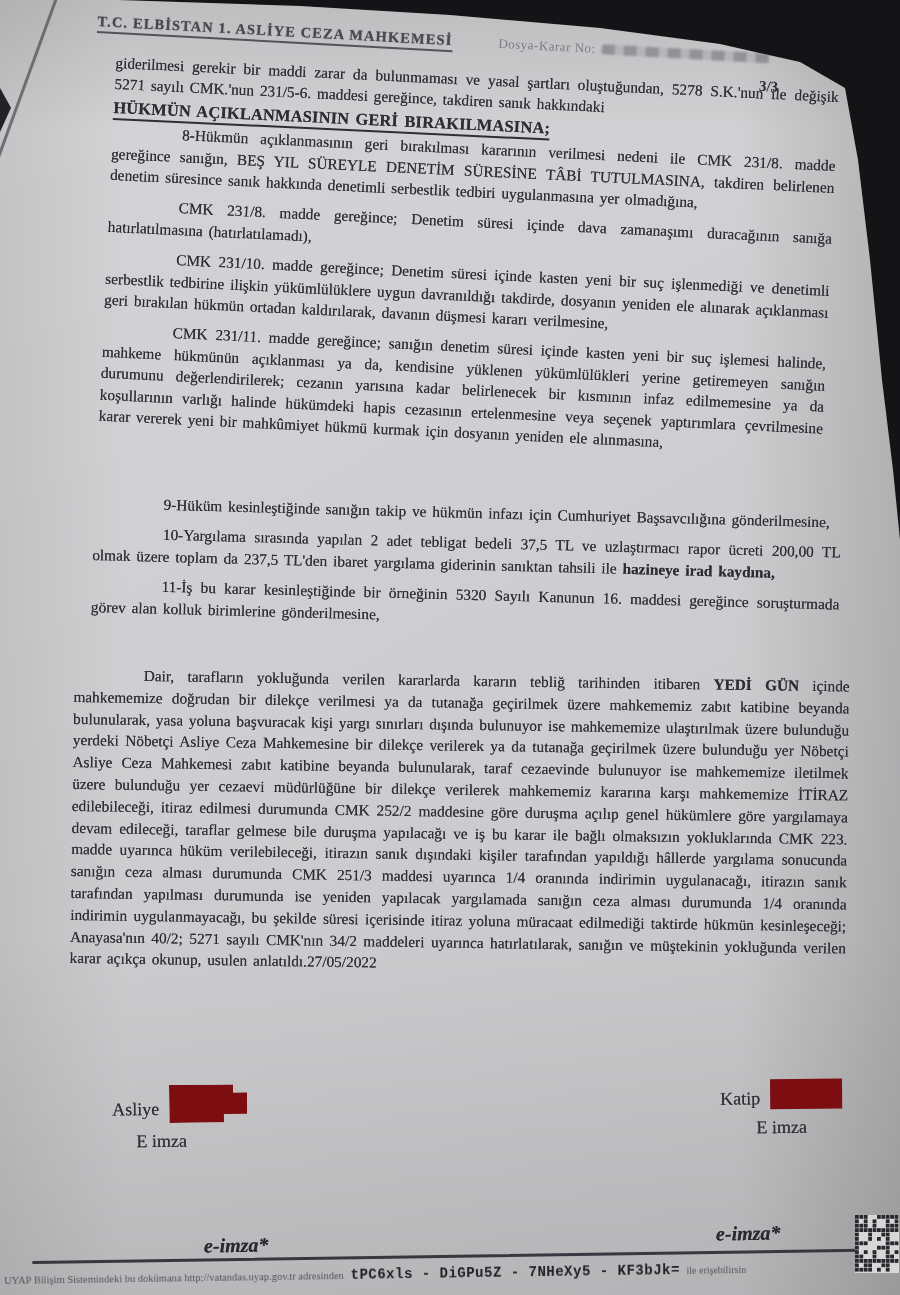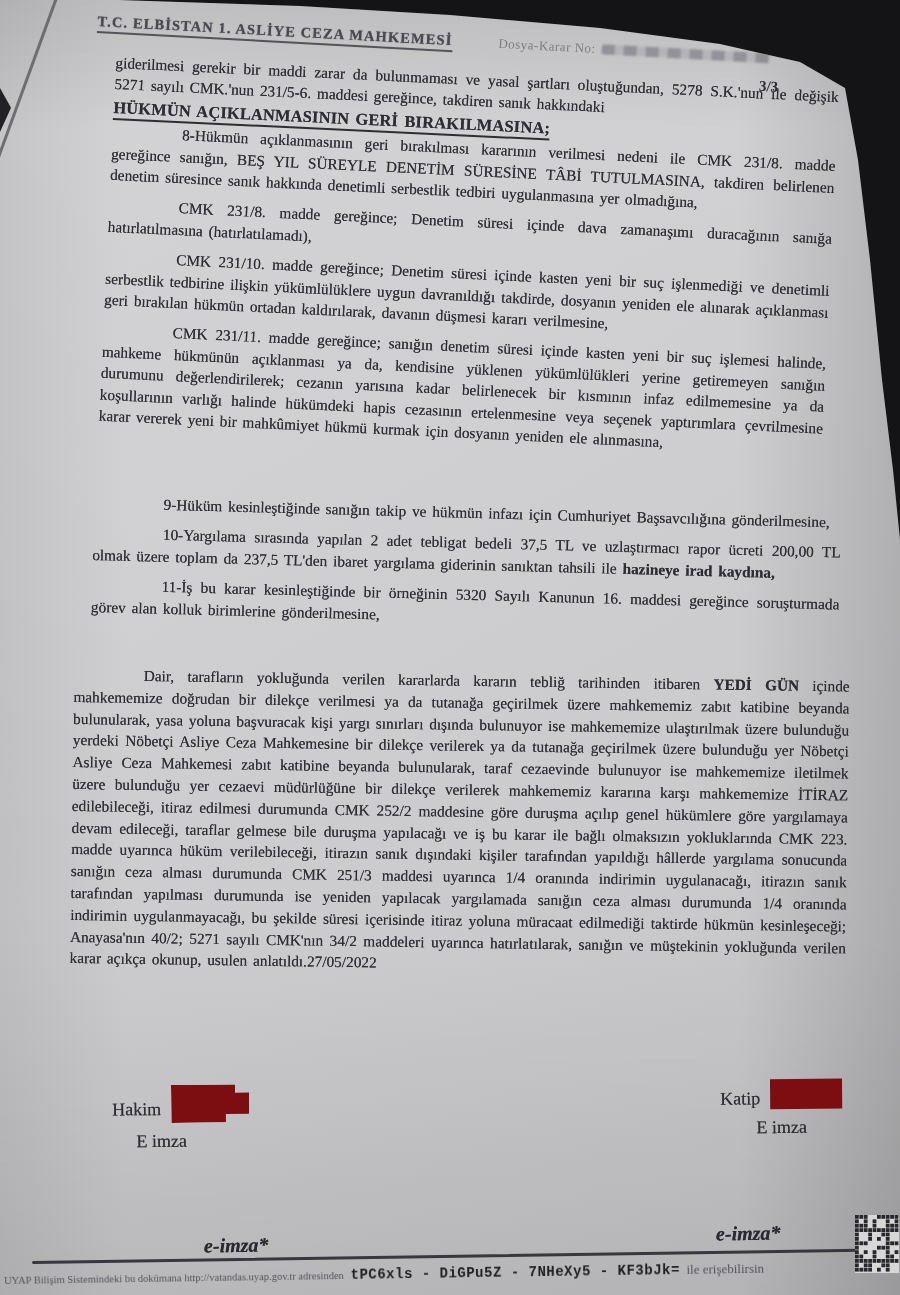--- a/index.html
+++ b/index.html
@@ -55,21 +55,21 @@
     transform:rotate(-1deg);text-shadow:0 0 .5px rgba(40,40,50,.8);}
   .esig.l{left:204px;top:1234px;}
   .esig.r{left:716px;top:1222px;}
   .rule{position:absolute;left:32px;top:1261px;width:846px;height:3px;background:#38373d;
     transform:rotate(-0.85deg);transform-origin:left top;border-radius:2px;}
   .footer{position:absolute;left:4px;top:1272px;width:890px;transform:rotate(-0.85deg);
     transform-origin:left top;white-space:nowrap;color:#55545c;font-size:10.5px;
     filter:blur(.2px);}
   .footer .code{font-family:"Liberation Mono","DejaVu Sans Mono",monospace;font-weight:bold;
     font-size:14px;color:#1f1f24;letter-spacing:.5px;margin:0 4px;filter:none;}
-  .footer .suffix{font-size:13px;}
+  .footer .suffix{font-size:10px;}
   .qr{position:absolute;left:855px;top:1215px;width:44px;height:58px;}
 </style>
 </head>
 <body>
 
 <div class="photo">
   <div class="paper">
     <div class="shade"></div>
 
     <div class="hdr">
@@ -91,21 +91,21 @@
         <p><span>10-Yargılama sırasında yapılan 2 adet tebligat bedeli 37,5 TL ve uzlaştırmacı rapor ücreti 200,00 TL olmak üzere toplam da 237,5 TL'den ibaret yargılama giderinin sanıktan tahsili ile </span><span class="b">hazineye irad kaydına,</span></p>
         <p><span>11-İş bu karar kesinleştiğinde bir örneğinin 5320 Sayılı Kanunun 16. maddesi gereğince soruşturmada görev alan kolluk birimlerine gönderilmesine,</span></p>
       </div>
     <div class="sec" data-sec="2">
         <p><span>Dair, tarafların yokluğunda verilen kararlarda kararın tebliğ tarihinden itibaren </span><span class="b">YEDİ GÜN</span><span> içinde mahkememize doğrudan bir dilekçe verilmesi ya da tutanağa geçirilmek üzere mahkememiz zabıt katibine beyanda bulunularak, yasa yoluna başvuracak kişi yargı sınırları dışında bulunuyor ise mahkememize ulaştırılmak üzere bulunduğu yerdeki Nöbetçi Asliye Ceza Mahkemesine bir dilekçe verilerek ya da tutanağa geçirilmek üzere bulunduğu yer Nöbetçi Asliye Ceza Mahkemesi zabıt katibine beyanda bulunularak, taraf cezaevinde bulunuyor ise mahkememize iletilmek üzere bulunduğu yer cezaevi müdürlüğüne bir dilekçe verilerek mahkememiz kararına karşı mahkememize İTİRAZ edilebileceği, itiraz edilmesi durumunda CMK 252/2 maddesine göre duruşma açılıp genel hükümlere göre yargılamaya devam edileceği, taraflar gelmese bile duruşma yapılacağı ve iş bu karar ile bağlı olmaksızın yokluklarında CMK 223. madde uyarınca hüküm verilebileceği, itirazın sanık dışındaki kişiler tarafından yapıldığı hâllerde yargılama sonucunda sanığın ceza alması durumunda CMK 251/3 maddesi uyarınca 1/4 oranında indirimin uygulanacağı, itirazın sanık tarafından yapılması durumunda ise yeniden yapılacak yargılamada sanığın ceza alması durumunda 1/4 oranında indirimin uygulanmayacağı, bu şekilde süresi içerisinde itiraz yoluna müracaat edilmediği taktirde hükmün kesinleşeceği; Anayasa'nın 40/2; 5271 sayılı CMK'nın 34/2 maddeleri uyarınca hatırlatılarak, sanığın ve müştekinin yokluğunda verilen karar açıkça okunup, usulen anlatıldı.27/05/2022</span></p>
       </div>
 
     <div class="sigrow">
       <div class="sigcol-l">
         <div>
-          <span>Hakim</span><span class="redact katip"></span>
+          <span>Asliye</span><span class="redact katip"></span>
         </div>
         <div class="eimza-label">E imza</div>
       </div>
       <div class="sigcol-r">
         <div>
           <span>Katip</span><span class="redact hakim"></span>
         </div>
         <div class="eimza-label">E imza</div>
       </div>
     </div>

